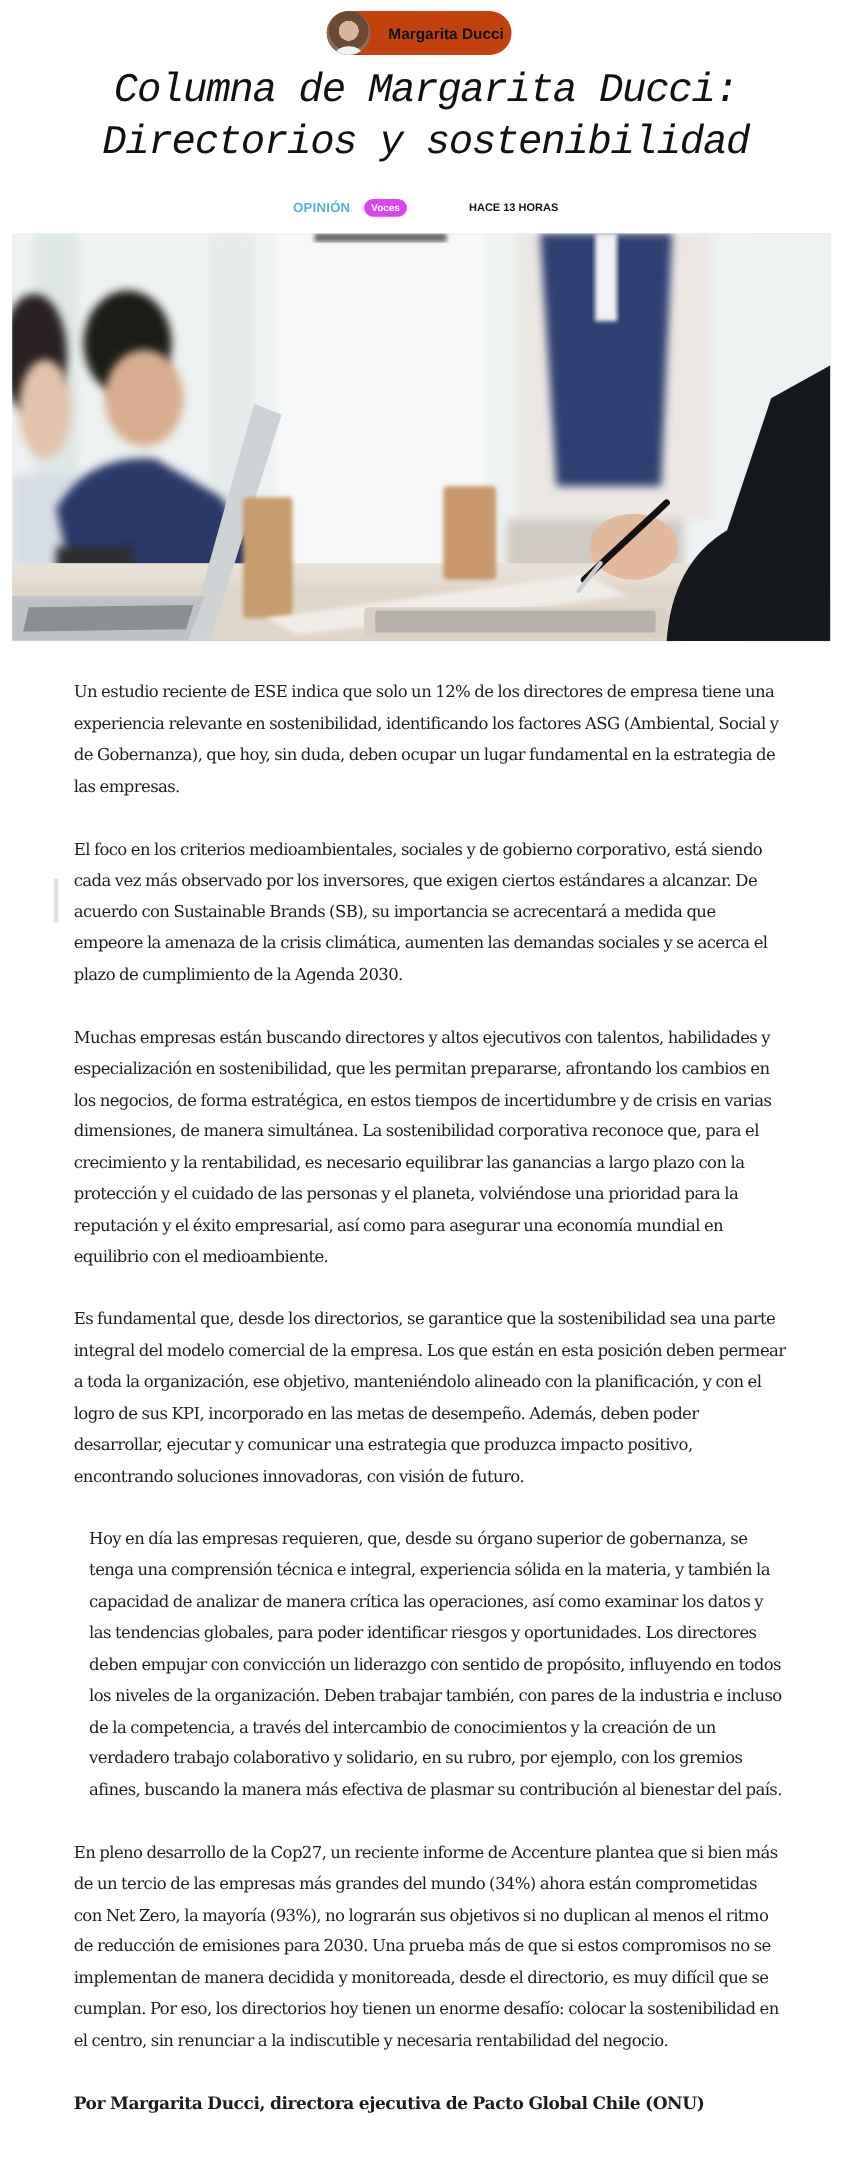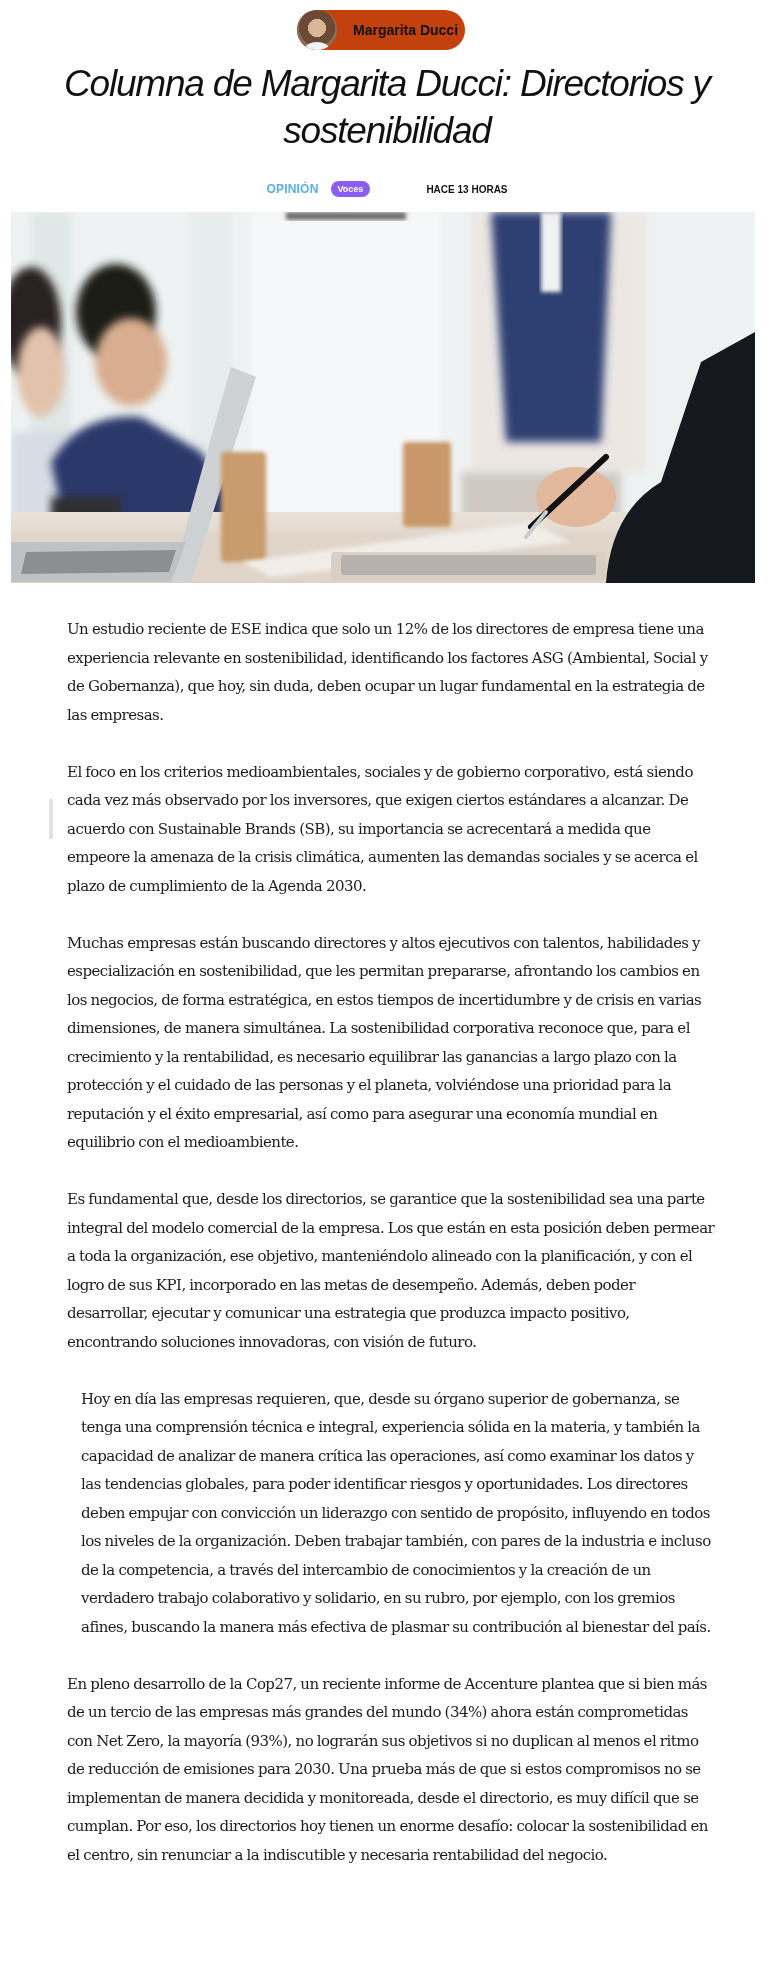--- a/index.html
+++ b/index.html
@@ -19,33 +19,33 @@
       content: ""; position: absolute; left: 8px; bottom: -6px; width: 24px; height: 14px;
       background: #f3f3f3; border-radius: 50% 50% 0 0;
     }
     .author-name {
       font-family: "Liberation Sans", sans-serif; font-weight: bold; font-size: 14px;
       color: #111; margin-left: 16px; white-space: nowrap;
     }
 
     .headline {
       position: absolute; left: 30px; top: 60px; width: 714px; margin: 0;
-      font-family: Liberation Sans, sans-serif; font-style: italic; font-weight: normal;
+      font-family: Liberation Mono, monospace; font-style: italic; font-weight: normal;
       font-size: 37px; line-height: 47px; text-align: center; color: #111;
       letter-spacing: -1.2px;
     }
 
     .meta-row {
       position: absolute; left: 0; top: 181px; width: 774px; display: flex;
       justify-content: center; align-items: center; gap: 12px;
       font-family: "Liberation Sans", sans-serif;
     }
     .meta-section { color: #5aaee6; font-weight: bold; font-size: 12px; letter-spacing: 0.2px; }
     .meta-tag {
-      background: #8b5cf6; color: #fff; font-size: 9px; font-weight: bold;
+      background: #d946ef; color: #fff; font-size: 9px; font-weight: bold;
       border-radius: 8px; padding: 3px 7px; line-height: 10px;
     }
     .meta-time { color: #111; font-weight: bold; font-size: 10px; margin-left: 44px; }
 
     .hero {
       position: absolute; left: 11px; top: 212px; width: 744px; height: 371px; overflow: hidden;
       background: linear-gradient(90deg, #e8eef0 0%, #f2f5f5 40%, #eef0ef 70%, #e6e6e2 100%);
     }
 
     .article {
@@ -137,13 +137,14 @@
 
 <div class="side-bar"></div>
 
 <article class="article">
   <p>Un estudio reciente de ESE indica que solo un 12% de los directores de empresa tiene una experiencia relevante en sostenibilidad, identificando los factores ASG (Ambiental, Social y de Gobernanza), que hoy, sin duda, deben ocupar un lugar fundamental en la estrategia de las empresas.</p>
   <p>El foco en los criterios medioambientales, sociales y de gobierno corporativo, está siendo cada vez más observado por los inversores, que exigen ciertos estándares a alcanzar. De acuerdo con Sustainable Brands (SB), su importancia se acrecentará a medida que empeore la amenaza de la crisis climática, aumenten las demandas sociales y se acerca el plazo de cumplimiento de la Agenda 2030.</p>
   <p>Muchas empresas están buscando directores y altos ejecutivos con talentos, habilidades y especialización en sostenibilidad, que les permitan prepararse, afrontando los cambios en los negocios, de forma estratégica, en estos tiempos de incertidumbre y de crisis en varias dimensiones, de manera simultánea. La sostenibilidad corporativa reconoce que, para el crecimiento y la rentabilidad, es necesario equilibrar las ganancias a largo plazo con la protección y el cuidado de las personas y el planeta, volviéndose una prioridad para la reputación y el éxito empresarial, así como para asegurar una economía mundial en equilibrio con el medioambiente.</p>
   <p>Es fundamental que, desde los directorios, se garantice que la sostenibilidad sea una parte integral del modelo comercial de la empresa. Los que están en esta posición deben permear a toda la organización, ese objetivo, manteniéndolo alineado con la planificación, y con el logro de sus KPI, incorporado en las metas de desempeño. Además, deben poder desarrollar, ejecutar y comunicar una estrategia que produzca impacto positivo, encontrando soluciones innovadoras, con visión de futuro.</p>
   <p class="shift">Hoy en día las empresas requieren, que, desde su órgano superior de gobernanza, se tenga una comprensión técnica e integral, experiencia sólida en la materia, y también la capacidad de analizar de manera crítica las operaciones, así como examinar los datos y las tendencias globales, para poder identificar riesgos y oportunidades. Los directores deben empujar con convicción un liderazgo con sentido de propósito, influyendo en todos los niveles de la organización. Deben trabajar también, con pares de la industria e incluso de la competencia, a través del intercambio de conocimientos y la creación de un verdadero trabajo colaborativo y solidario, en su rubro, por ejemplo, con los gremios afines, buscando la manera más efectiva de plasmar su contribución al bienestar del país.</p>
   <p>En pleno desarrollo de la Cop27, un reciente informe de Accenture plantea que si bien más de un tercio de las empresas más grandes del mundo (34%) ahora están comprometidas con Net Zero, la mayoría (93%), no lograrán sus objetivos si no duplican al menos el ritmo de reducción de emisiones para 2030. Una prueba más de que si estos compromisos no se implementan de manera decidida y monitoreada, desde el directorio, es muy difícil que se cumplan. Por eso, los directorios hoy tienen un enorme desafío: colocar la sostenibilidad en el centro, sin renunciar a la indiscutible y necesaria rentabilidad del negocio.</p>
+  <p class="sig">Por Margarita Ducci, directora ejecutiva de Pacto Global Chile (ONU)</p>
 </article>
 
 </body></html>

